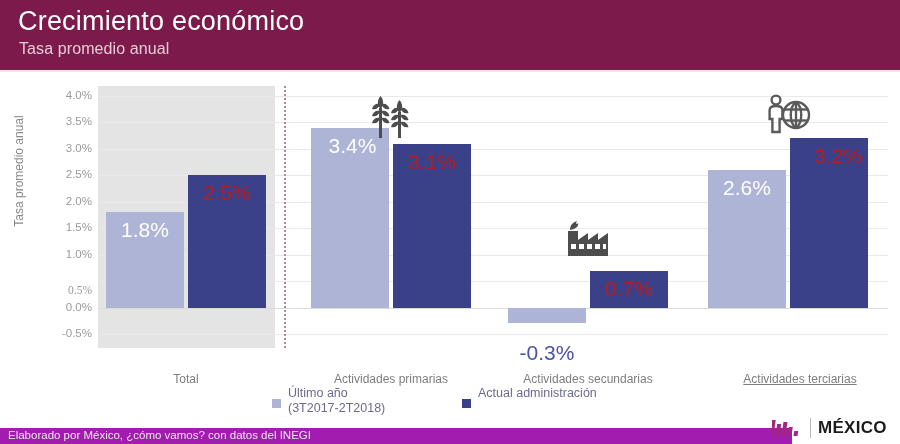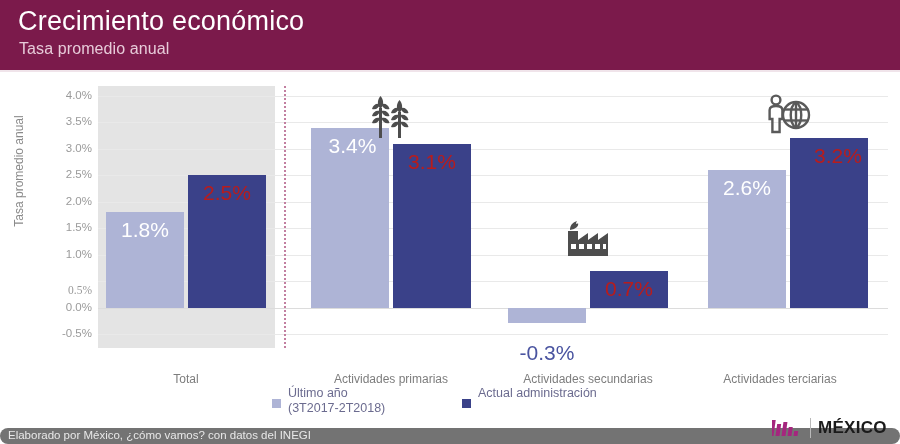--- a/index.html
+++ b/index.html
@@ -100,23 +100,22 @@
   .leg-swatch.light{background:#AEB4D6;}
   .leg-swatch.dark{background:#3A4189;}
   .leg-txt{
     position:absolute;left:16px;top:0;font-size:12.5px;color:#6b6b8f;
     line-height:15px;white-space:nowrap;
   }
   .leg-txt .l2{display:block;}
 
   
   #footer{
-    position:absolute;left:0;top:428px;width:900px;height:16px;
-    background:#737373;
-    border-radius:8px;
+    position:absolute;left:0;top:428px;width:792px;height:16px;
+    background:#a21caf;
   }
   #footer-text{
     position:absolute;left:8px;top:1px;font-size:11.5px;color:#e8e8e8;
     white-space:nowrap;
   }
   #footer-rule{
     position:absolute;left:0;top:425px;width:900px;height:3px;background:#ffffff;
   }
 
   
@@ -245,21 +244,21 @@
               <path d="M19.5 28.5 L44.5 28.5"></path>
               <path d="M32 10 C25 15 25 31 32 36"></path>
               <path d="M32 10 C39 15 39 31 32 36"></path>
             </g>
           </svg></div>
       </div>
     <div id="catlabels">
         <div class="catlabel" style="left: -12px; width: 200px;">Total</div>
         <div class="catlabel" style="left: 193px; width: 200px;">Actividades primarias</div>
         <div class="catlabel" style="left: 390px; width: 200px;">Actividades secundarias</div>
-        <div class="catlabel" style="left: 582px; width: 200px;">Actividades terciarias</div>
+        <div class="catlabel" style="left: 602px; width: 200px; text-decoration: underline;">Actividades terciarias</div>
       </div>
   </div>
 </div>
 
 <div id="legend">
     <div class="leg" style="left: 272px;">
       <span class="leg-swatch light"></span>
       <span class="leg-txt"><span>Último año</span><span class="l2">(3T2017-2T2018)</span></span>
     </div>
     <div class="leg" style="left: 462px;">

